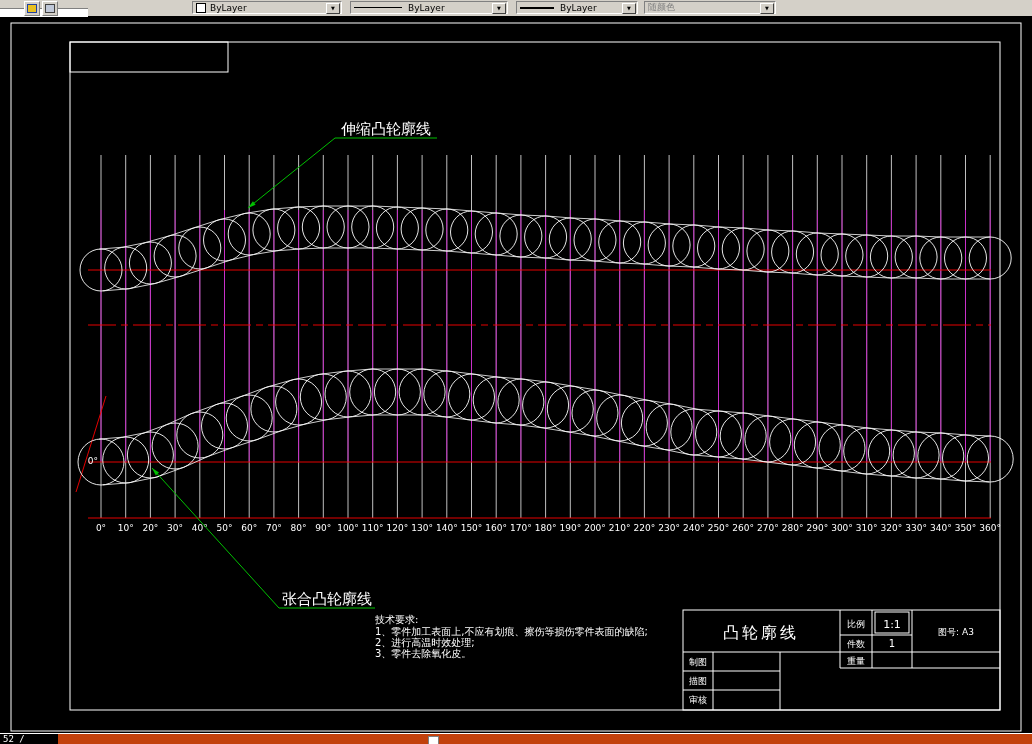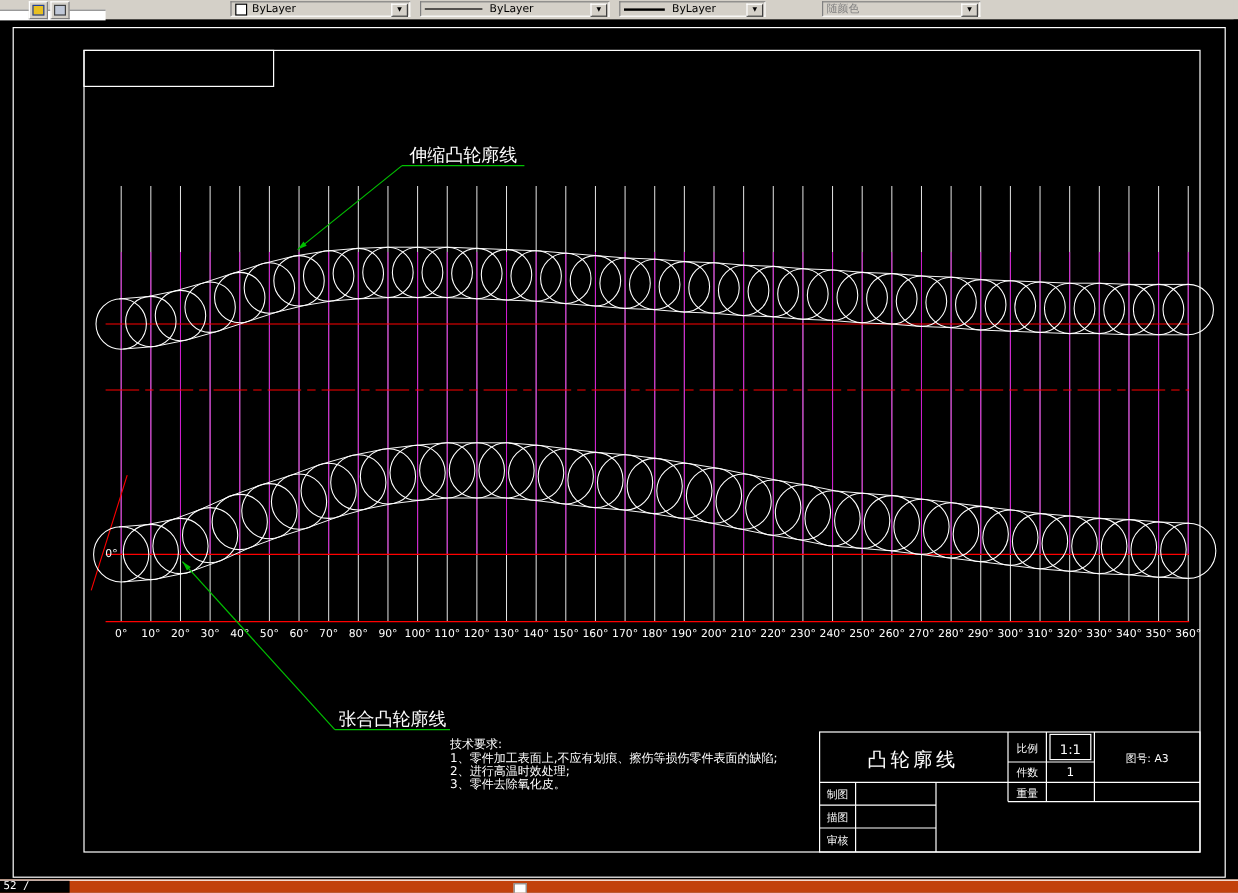--- a/index.html
+++ b/index.html
@@ -16,21 +16,21 @@
   .tbtn .glyph{position:absolute;left:2px;top:2px;width:8px;height:7px;}
   #tbtn1 .glyph{background:#e8c020;border:1px solid #2040a0;}
   #tbtn2 .glyph{background:#c0c8d8;border:1px solid #404040;}
   .combo{position:absolute;top:1px;height:13px;background:#d4d0c8;
          border:1px solid;border-color:#808080 #ffffff #ffffff #808080;
          font-size:9px;color:#000;display:flex;align-items:center;padding-left:3px;box-sizing:border-box;}
   .combo .arrow{position:absolute;right:1px;top:1px;width:12px;height:9px;background:#d4d0c8;
          border:1px solid;border-color:#ffffff #404040 #404040 #ffffff;
          display:flex;align-items:center;justify-content:center;}
   .combo .arrow::after{content:"▼";font-size:5px;color:#000;line-height:1;}
-  .combo.disabled{color:#808080;margin-left:41px;}
+  .combo.disabled{color:#808080;}
   .swatch{width:8px;height:8px;background:#ffffff;border:1px solid #000;margin-right:4px;flex:0 0 auto;}
   .ltsample{width:48px;height:1px;background:#000;margin-right:6px;flex:0 0 auto;}
   .lwsample{width:34px;height:2px;background:#000;margin-right:6px;flex:0 0 auto;}
   
   #bottombar{position:absolute;left:0;top:733px;width:1032px;height:11px;background:#c2410c;
              border-top:1px solid #ffffff;z-index:3;}
   #status-left{position:absolute;left:0;top:0;width:58px;height:11px;background:#000;
                color:#fff;font-family:"DejaVu Sans Mono","Liberation Mono",monospace;
                font-size:9px;line-height:11px;padding-left:3px;box-sizing:border-box;}
   #hscroll-thumb{position:absolute;left:428px;top:2px;width:9px;height:7px;background:#ffffff;border:1px solid #808080;}

